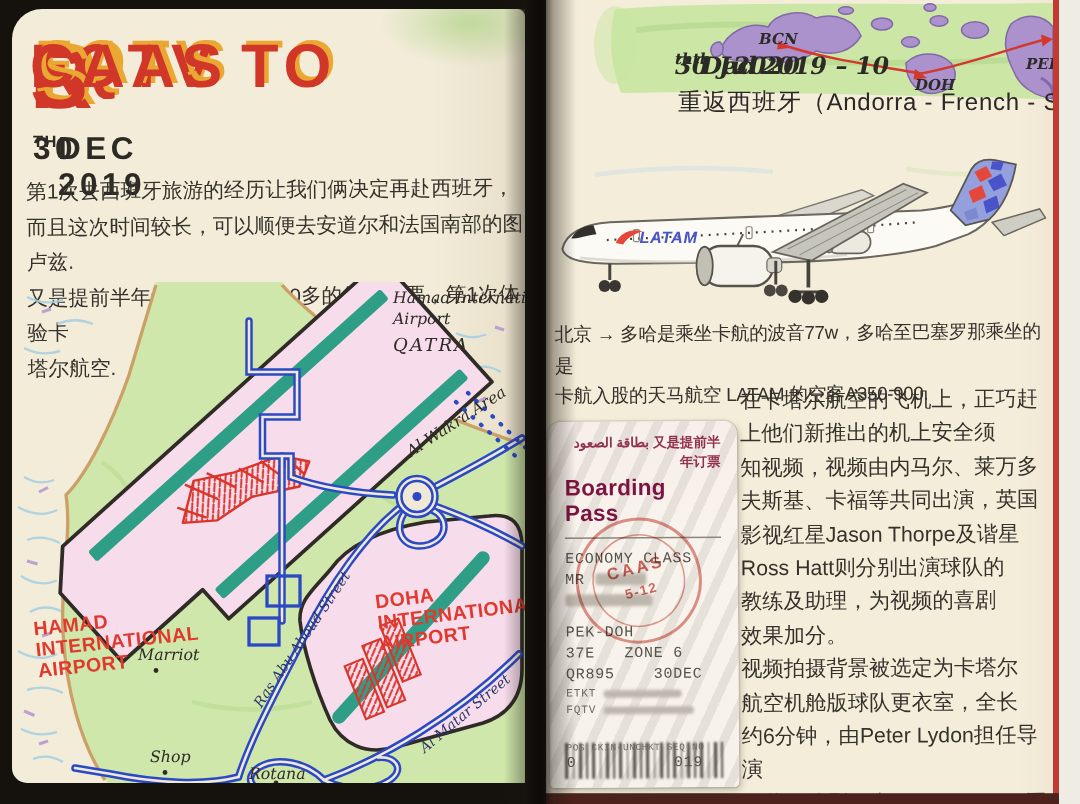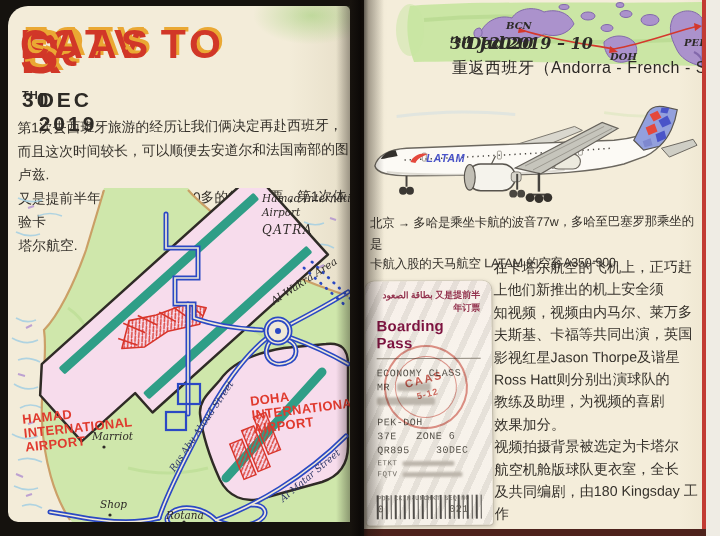--- a/index.html
+++ b/index.html
@@ -352,40 +352,41 @@
         <span class="bp-line"><span class="redact" style="width:58px"></span></span>
         <span class="bp-gap"></span>
         <span class="bp-line">PEK-DOH</span>
         <span class="bp-line"><span style="position:static">37E</span>   <span style="position:static">ZONE 6</span></span>
         <span class="bp-line"><span style="position:static">QR895</span>    <span style="position:static">30DEC</span></span>
         <span class="bp-line sm"><span style="position:static">ETKT</span> <span class="redact" style="width:52px;height:5px"></span></span>
         <span class="bp-line sm"><span style="position:static">FQTV</span> <span class="redact" style="width:60px;height:5px"></span></span>
         <span class="bp-gap"></span>
           <span class="bp-gap"></span>
         <span class="bp-line xs">POS CKIN-UNCHKT SEQ NO</span>
-        <span class="bp-line"><span style="position:static">0</span>          <span style="position:static">021</span></span>
+        <span class="bp-line"><span style="position:static">0</span>          <span style="position:static">019</span></span>
       </div>
       <div class="stamp">
         <div class="stamp-t1">CAAS</div>
         <div class="stamp-t2">5-12</div>
       </div>
       <div class="barcode"></div>
     </div>
 
     <div class="para2">
       <div class="hw-line">在卡塔尔航空的飞机上，正巧赶</div>
       <div class="hw-line">上他们新推出的机上安全须</div>
       <div class="hw-line">知视频，视频由内马尔、莱万多</div>
       <div class="hw-line">夫斯基、卡福等共同出演，英国</div>
       <div class="hw-line">影视红星Jason Thorpe及谐星</div>
       <div class="hw-line">Ross Hatt则分别出演球队的</div>
       <div class="hw-line">教练及助理，为视频的喜剧</div>
       <div class="hw-line">效果加分。</div>
       <div class="hw-line">视频拍摄背景被选定为卡塔尔</div>
       <div class="hw-line">航空机舱版球队更衣室，全长</div>
+      <div class="hw-line">约6分钟，由Peter Lydon担任导演</div>
       <div class="hw-line">及共同编剧，由180 Kingsday 工作</div>
     </div>
   </div>
 
   <div class="title"><span class="cap">R</span><span>FQTV TO </span><span class="cap">S</span><span>CAAS</span></div>
 
   <div class="gutter"></div>
   <div class="edge-red"></div>
   <div class="edge-white"></div>
   <div class="edge-bottom"></div>

